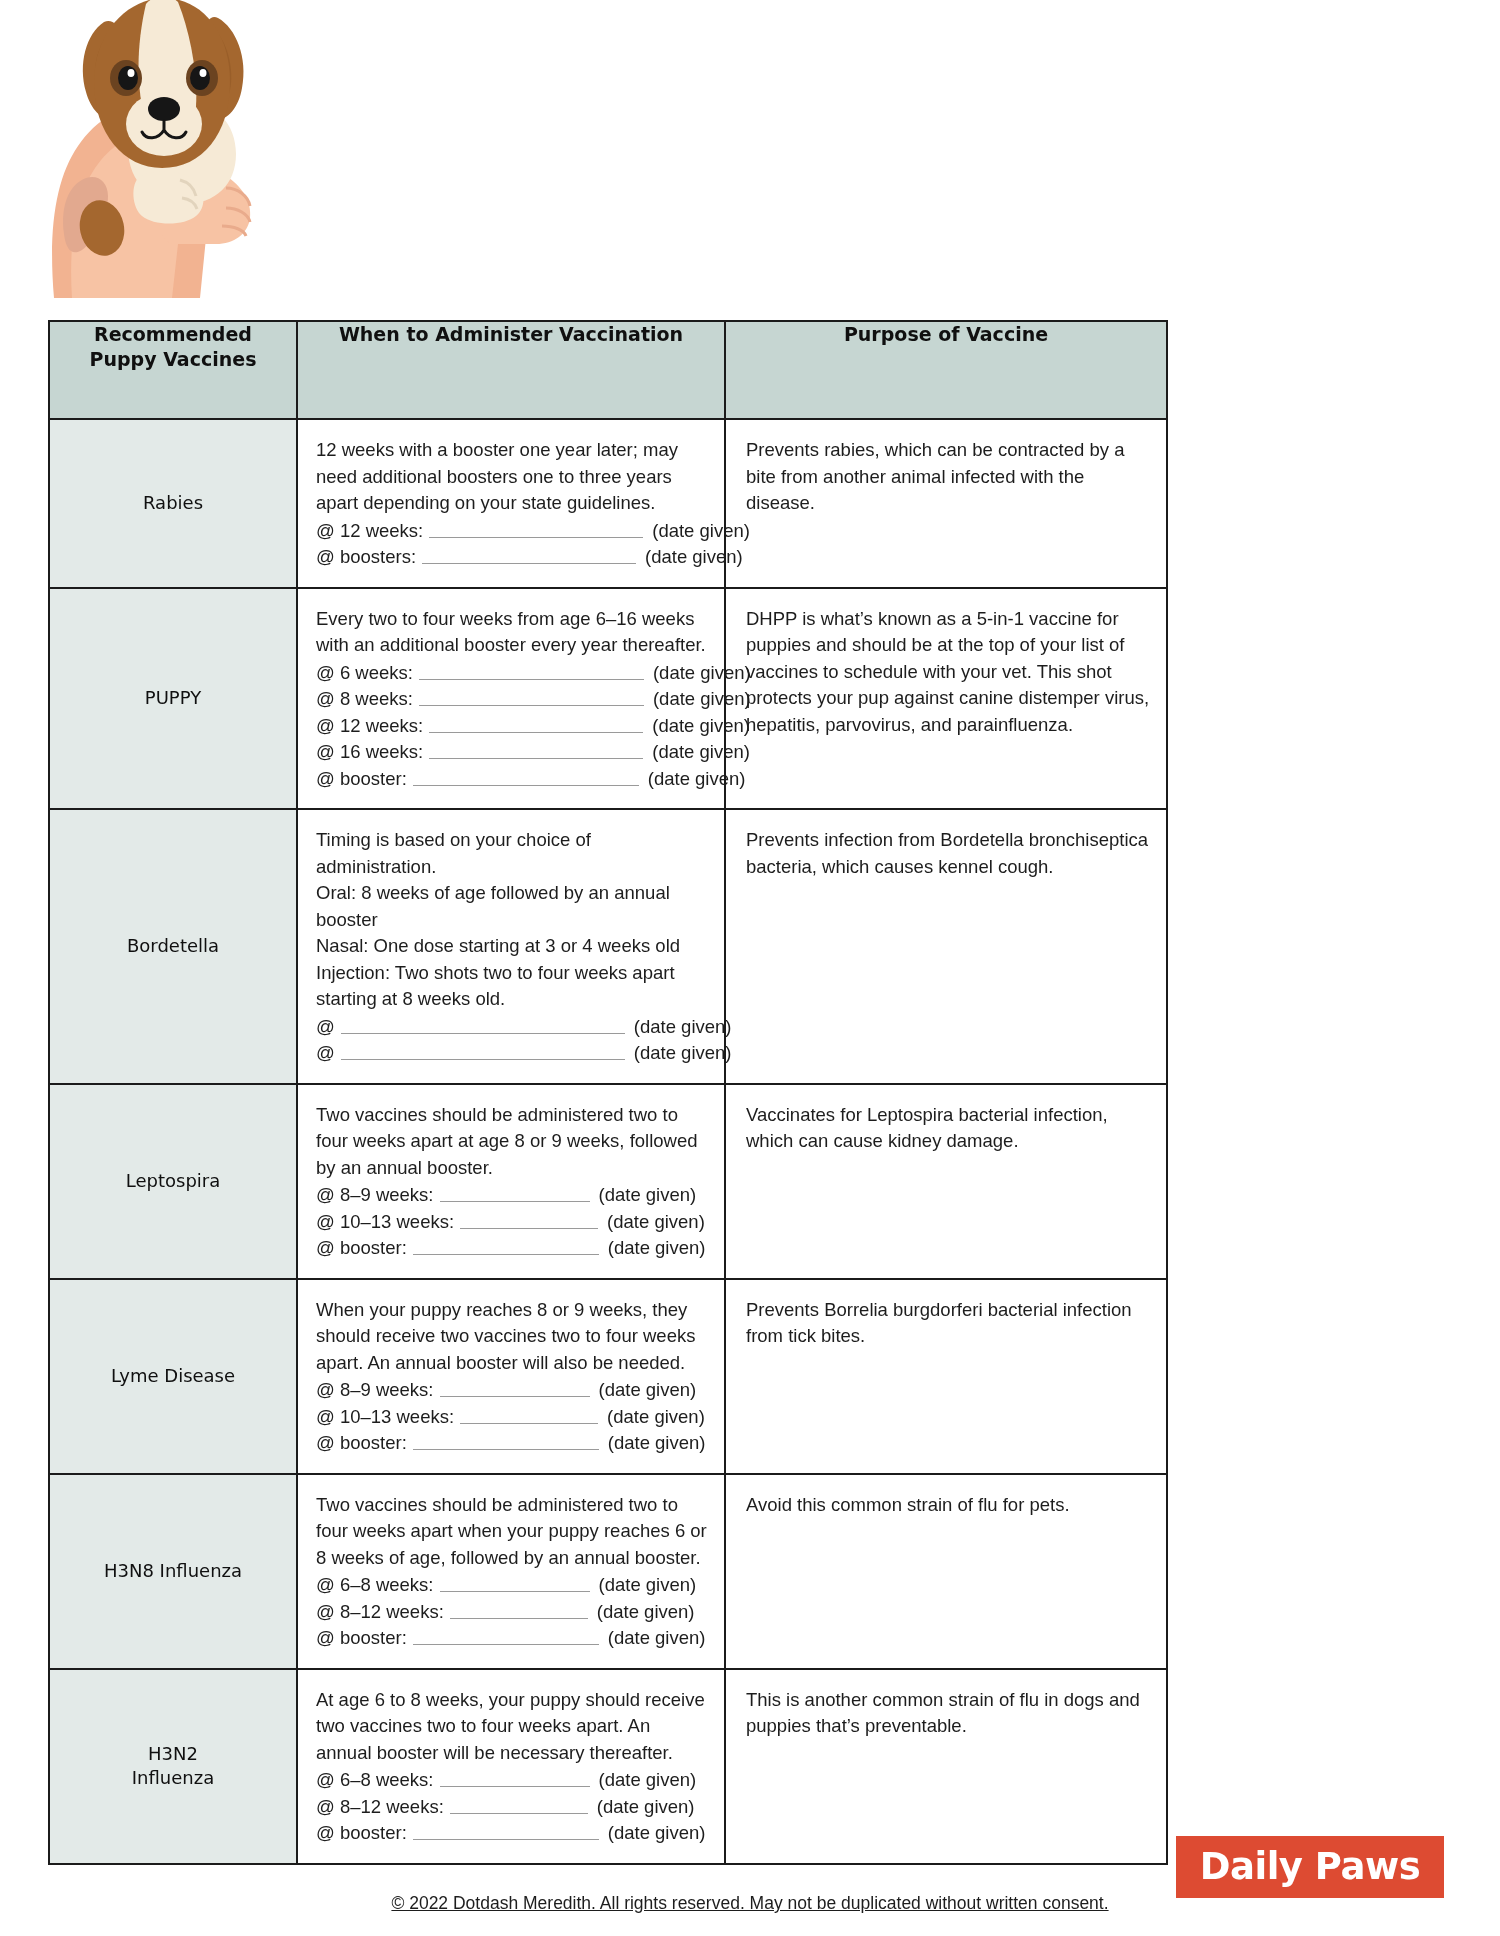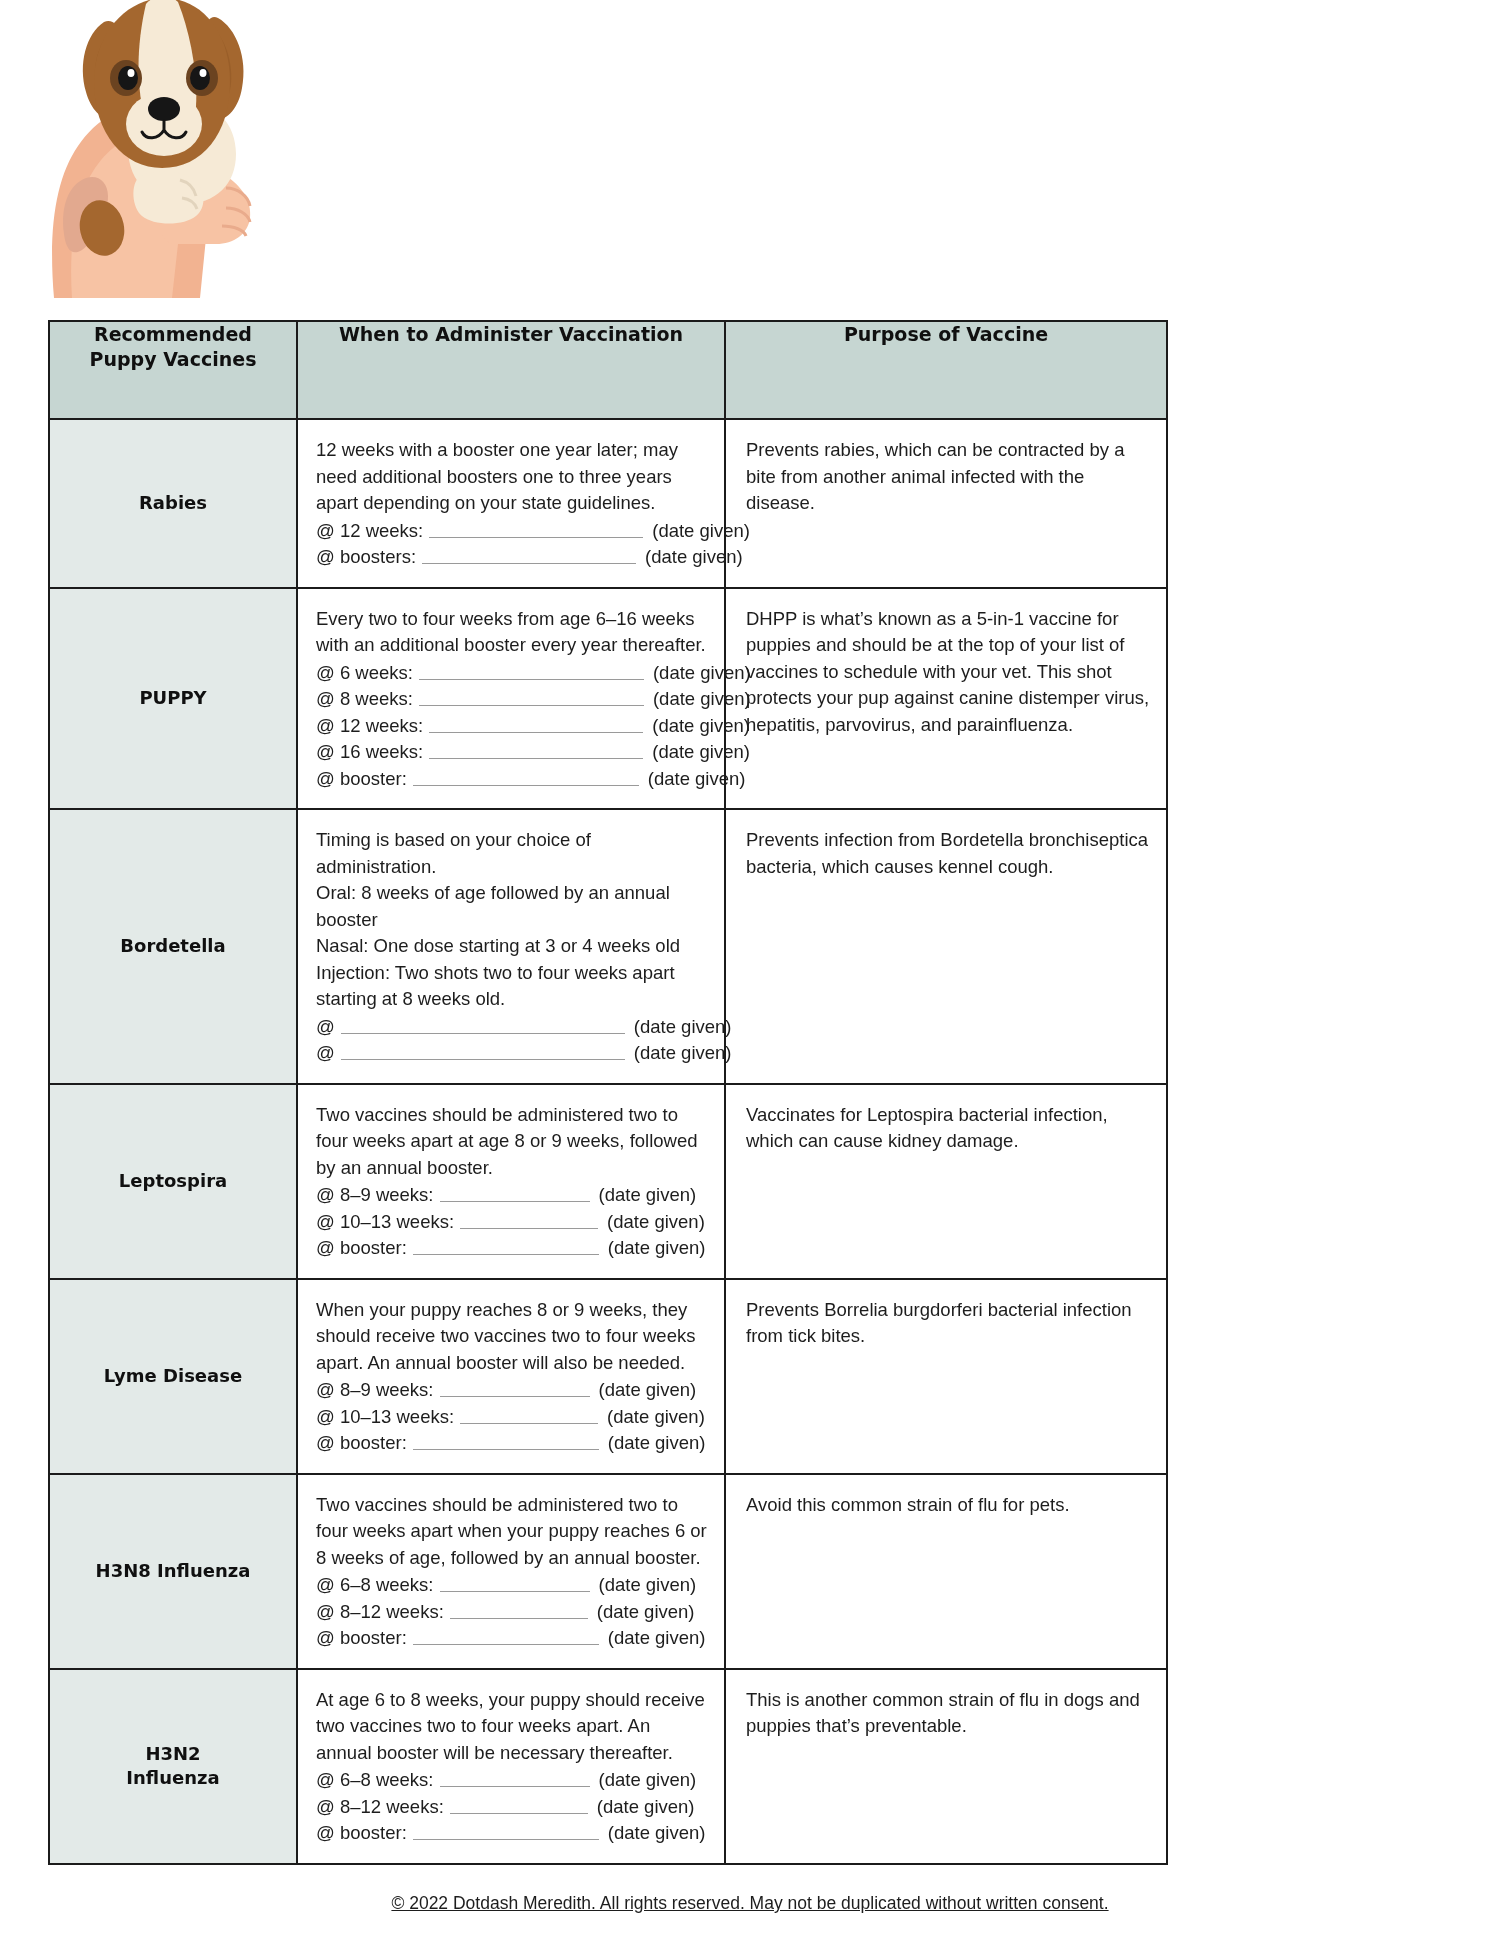--- a/index.html
+++ b/index.html
@@ -151,21 +151,21 @@
     color: #101010;
     letter-spacing: 0px;
     padding: 6px 8px;
   }
 
   td.vaccine {
     background: #e3eae8;
     text-align: center;
     vertical-align: middle;
     font-family: "DejaVu Sans", sans-serif;
-    font-weight: 700;
+    font-weight: 400;
     font-size: 18px;
     line-height: 24px;
     color: #101010;
     padding: 8px 6px;
   }
 
   td.cell {
     background: #ffffff;
     padding: 17px 16px 16px 18px;
     font-family: "Liberation Sans", sans-serif;
@@ -519,15 +519,18 @@
               </div>
             </div>
           </td>
           <td class="cell purpose">
             <div>This is another common strain of flu in dogs and puppies that’s preventable.</div>
           </td>
         </tr>
       </tbody>
   </table>
 
+  <div class="logo">
+    <div class="logo-text">Daily Paws</div>
+  </div>
   <div class="copyright">© 2022 Dotdash Meredith. All rights reserved. May not be duplicated without written consent.</div>
 
 </div>
 
 </body></html>

